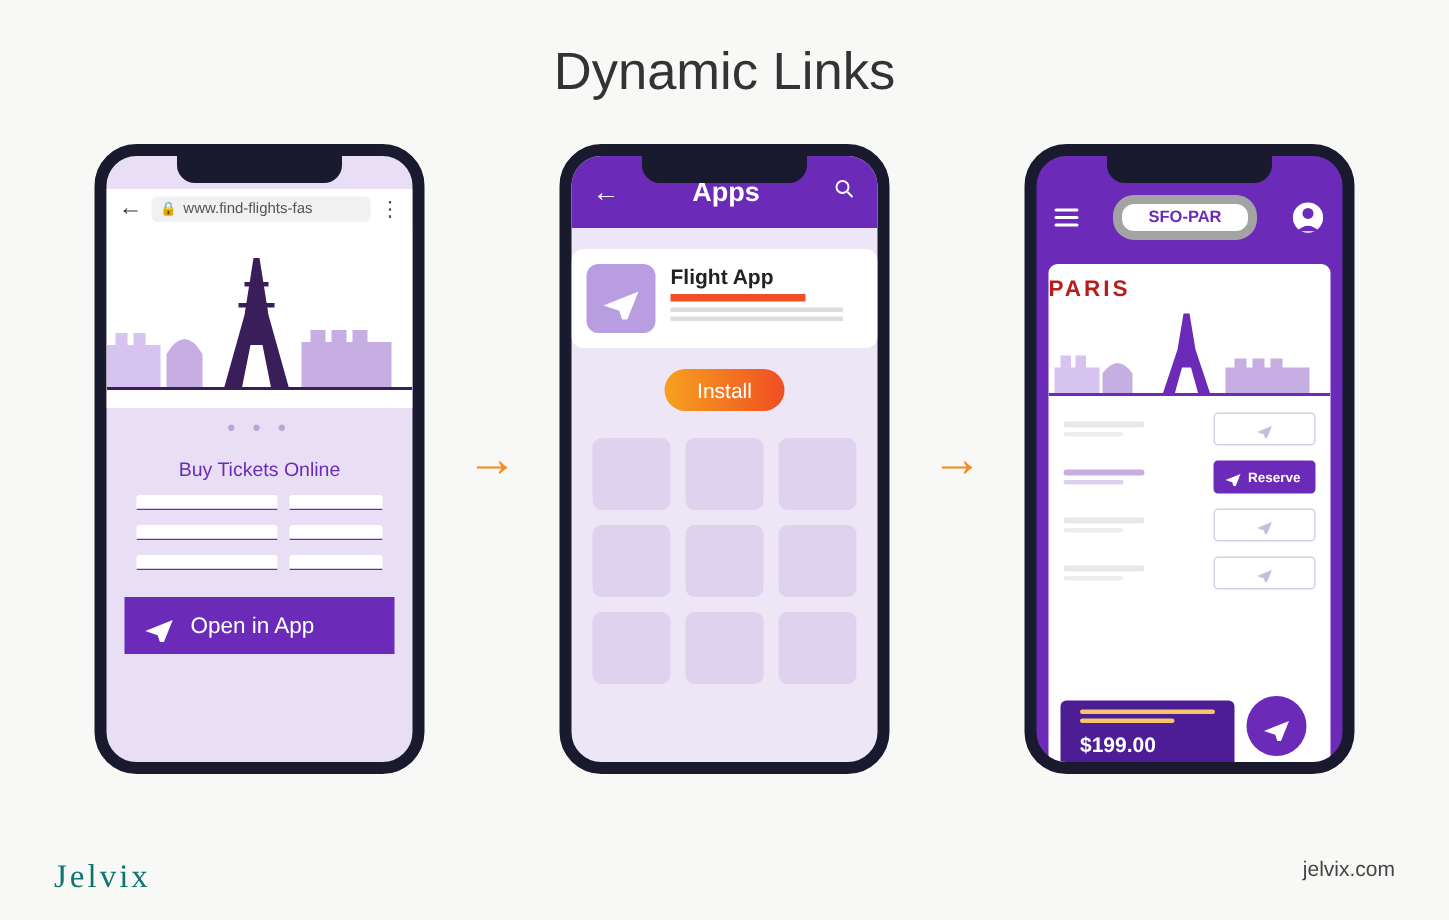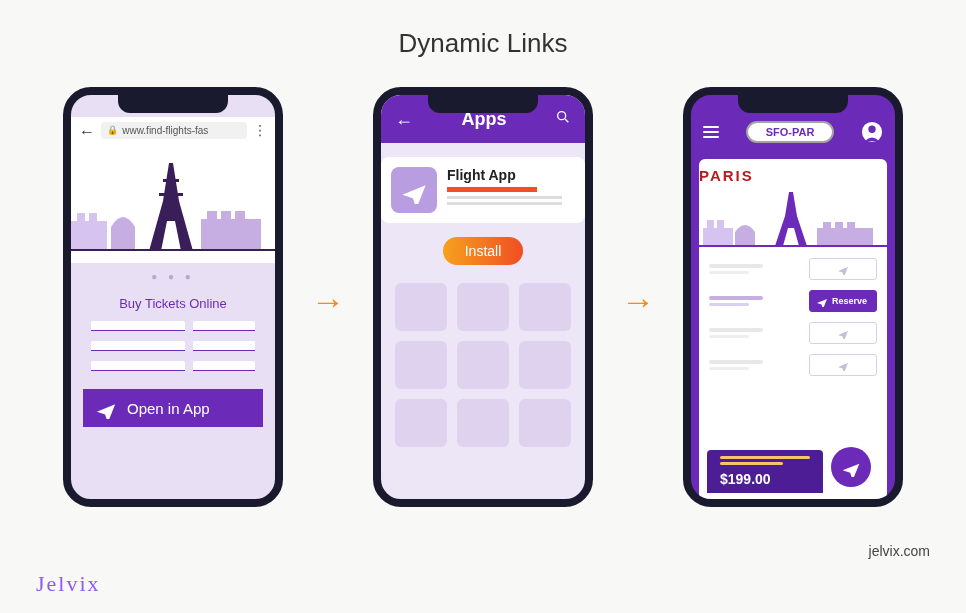--- a/index.html
+++ b/index.html
@@ -6,21 +6,21 @@
 body {
   width: 966px;
   height: 613px;
   background: #f8f8f6;
   font-family: -apple-system, BlinkMacSystemFont, "Segoe UI", Arial, sans-serif;
   position: relative;
   overflow: hidden;
 }
 .title {
   text-align: center;
-  font-size: 26px;
+  font-size: 35px;
   color: #333;
   padding-top: 28px;
   font-weight: 500;
 }
 .stage {
   display: flex;
   align-items: center;
   justify-content: center;
   gap: 28px;
   margin-top: 28px;
@@ -155,21 +155,21 @@
   display: flex;
   align-items: center;
   justify-content: space-between;
   padding: 8px 12px;
   margin-top: 18px;
 }
 .p3 .menu { display: flex; flex-direction: column; gap: 3px; }
 .p3 .menu span { width: 16px; height: 2px; background: #fff; border-radius: 2px; }
 .p3 .pill {
   background: #fff;
-  border: 2px solid #a3a3a3;
+  border: 6px solid #a3a3a3;
   color: #6b2bb8;
   border-radius: 14px;
   padding: 3px 18px;
   font-size: 11px;
   font-weight: 700;
 }
 .p3 .avatar svg { display: block; }
 .p3 .scroll {
   background: #fff;
   margin: 8px 8px 0;
@@ -228,21 +228,21 @@
   background: #6b2bb8;
   display: flex; align-items: center; justify-content: center;
 }
 .footer {
   position: absolute;
   left: 0; right: 0; bottom: 16px;
   display: flex;
   justify-content: space-between;
   padding: 0 36px;
 }
-.brand { font-family: Georgia, serif; font-size: 22px; letter-spacing: 2px; color: #8b5cf6; font-weight: 300; margin-top: 28px; }
+.brand { font-family: Georgia, serif; font-size: 22px; letter-spacing: 2px; color: #0f766e; font-weight: 300; }
 .site { font-size: 14px; color: #444; }
 </style>
 </head>
 <body>
 
 <h1 class="title">Dynamic Links</h1>
 
 <div class="stage">
 
   <div class="phone p1">

